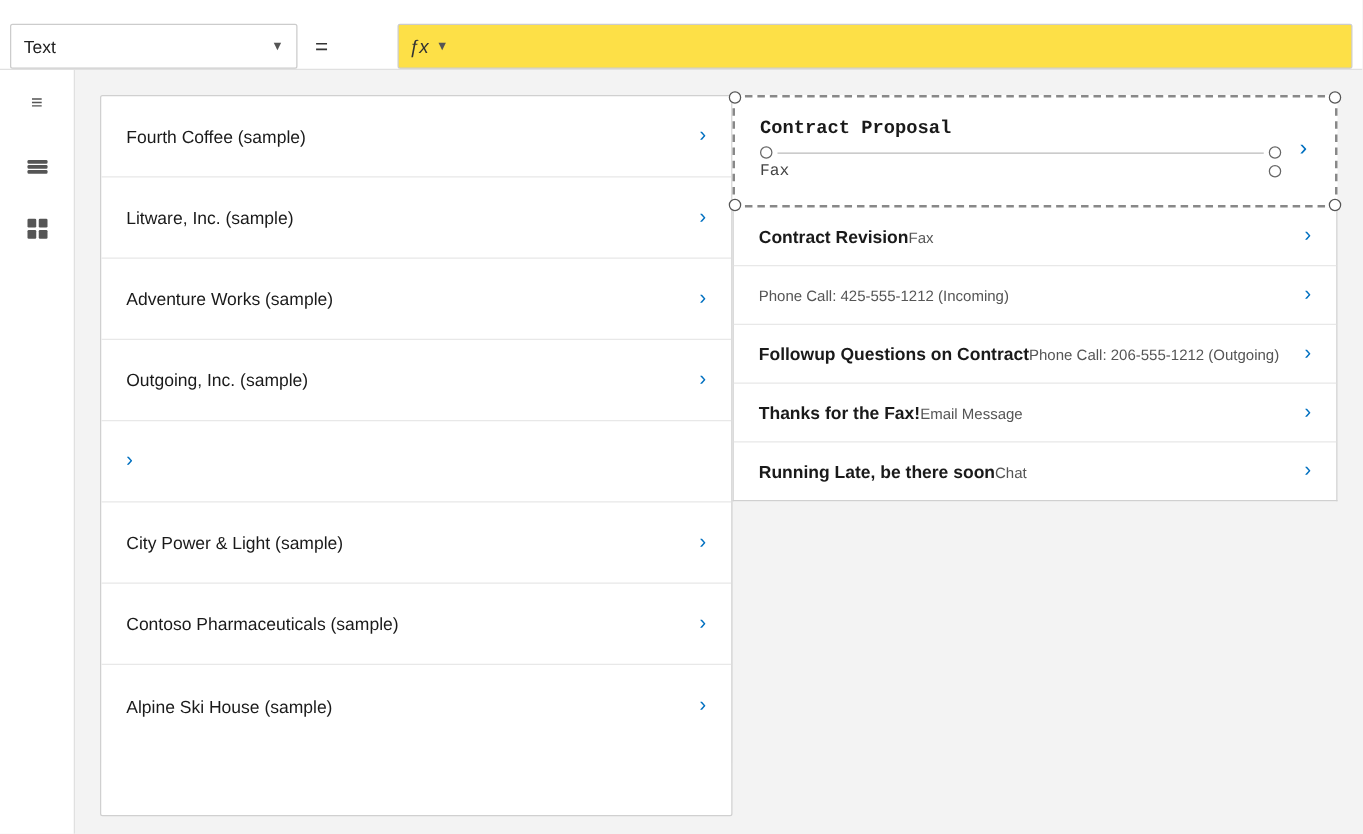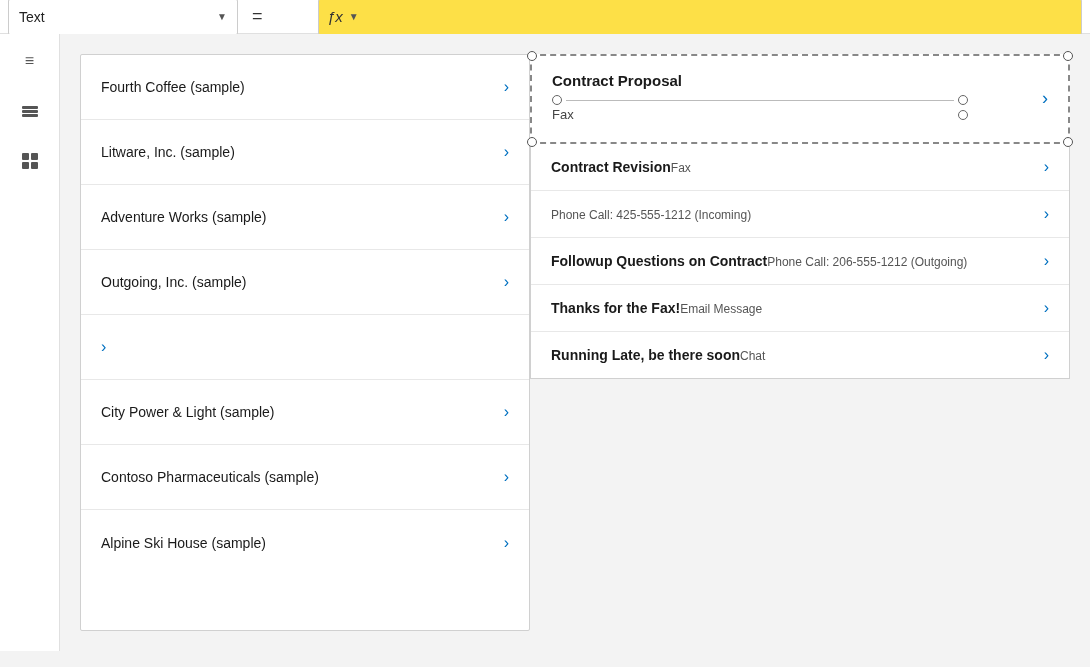--- a/index.html
+++ b/index.html
@@ -7,22 +7,22 @@
       font-family: 'Segoe UI', Arial, sans-serif;
       background: #f3f3f3;
       width: 1090px;
       height: 667px;
       overflow: hidden;
     }
 
     
     .top-bar {
       display: flex;
-      align-items: center;
-      height: 34px;
+      align-items: flex-end;
+      height: 56px;
       background: #fff;
       border-bottom: 1px solid #e0e0e0;
       padding: 0 8px;
     }
     .top-bar-left {
       display: flex;
       align-items: center;
       gap: 8px;
       min-width: 310px;
     }
@@ -121,21 +121,21 @@
       background: #f3f3f3;
       padding: 20px;
       display: flex;
       gap: 0;
     }
 
     
     .left-panel {
       background: #fff;
       border: 1px solid #d0d0d0;
-      width: 450px;
+      width: 506px;
       border-radius: 2px;
       overflow: hidden;
     }
     .list-item {
       display: flex;
       align-items: center;
       justify-content: space-between;
       padding: 0 20px;
       height: 65px;
       border-bottom: 1px solid #e8e8e8;
@@ -276,21 +276,21 @@
       </div>
       <div class="list-item">
         <span class="list-item-label">Alpine Ski House (sample)</span>
         <span class="list-chevron">›</span>
       </div>
     </div>
 
     <div class="right-panel">
 
       <div class="selected-detail-outer" style="position:relative; background:#fff; border: 2px dashed #888;">
-        <div style="display:flex; align-items:center; justify-content:space-between; padding: 16px 20px 20px 20px; position:relative;">
+        <div style="display:flex; align-items:center; justify-content:space-between; padding: 16px 20px 20px 20px; position:relative;font-family:Liberation Mono, monospace;">
           <div>
             <div style="font-size:15px; font-weight:600; color:#1a1a1a; margin-bottom:6px;">Contract Proposal</div>
 
             <div style="display:flex; align-items:center; gap:4px; margin-top:4px;">
               <div style="width:10px; height:10px; border-radius:50%; border:1.5px solid #666; background:#fff;"></div>
               <div style="flex:1; min-width:380px; height:1px; background:#bbb;"></div>
               <div style="width:10px; height:10px; border-radius:50%; border:1.5px solid #666; background:#fff;"></div>
             </div>
             <div style="display:flex; align-items:center; justify-content:flex-end; gap:4px; margin-top:2px; padding-right:0;">
               <div style="font-size:13px; color:#444; margin-right:380px;">Fax</div>

